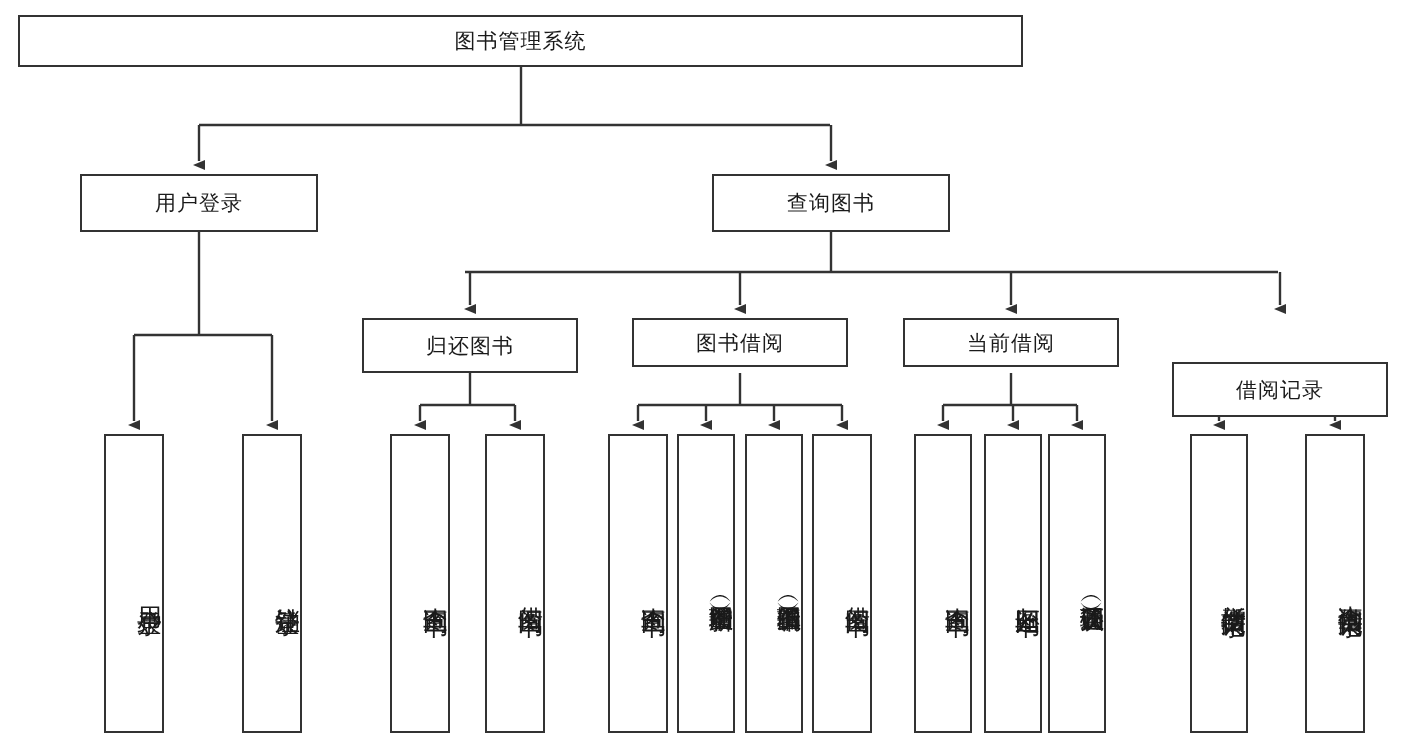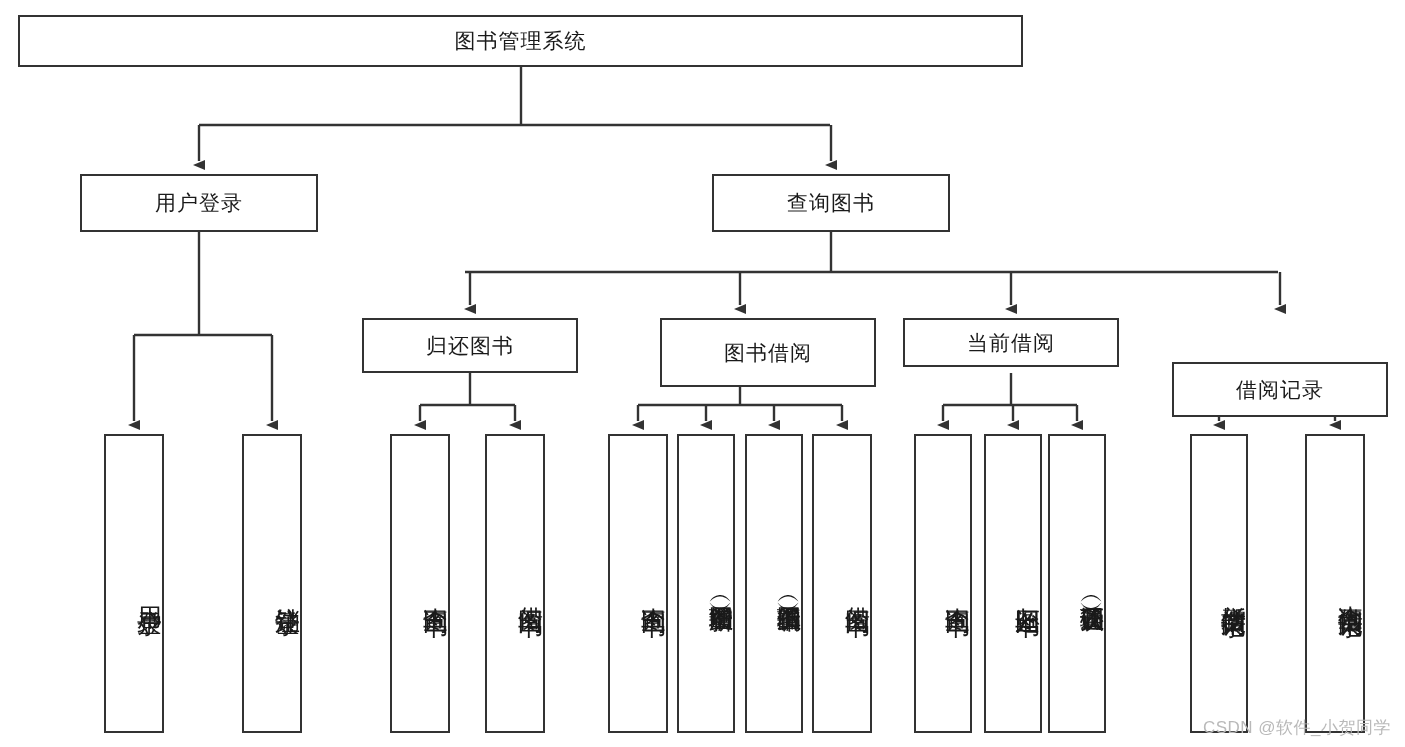--- a/index.html
+++ b/index.html
@@ -121,21 +121,21 @@
       </div>
       <div class="node node-h" style="left: 80px; top: 174px; width: 238px; height: 58px;">
         <span>用户登录</span>
       </div>
       <div class="node node-h" style="left: 712px; top: 174px; width: 238px; height: 58px;">
         <span>查询图书</span>
       </div>
       <div class="node node-h" style="left: 362px; top: 318px; width: 216px; height: 55px;">
         <span>归还图书</span>
       </div>
-      <div class="node node-h" style="left: 660px; top: 318px; width: 216px; height: 69px;">
+      <div class="node node-h" style="left: 632px; top: 318px; width: 216px; height: 49px;">
         <span>图书借阅</span>
       </div>
       <div class="node node-h" style="left: 903px; top: 318px; width: 216px; height: 49px;">
         <span>当前借阅</span>
       </div>
       <div class="node node-h" style="left: 1172px; top: 318px; width: 216px; height: 55px; margin-top: 44px;">
         <span>借阅记录</span>
       </div>
       <div class="node node-v" style="left: 104px; top: 434px; width: 60px; height: 299px;">
         <span>用户登录</span>
@@ -171,14 +171,13 @@
         <span>确认归还（管理员）</span>
       </div>
       <div class="node node-v" style="left: 1190px; top: 434px; width: 58px; height: 299px;">
         <span>新增借阅记录</span>
       </div>
       <div class="node node-v" style="left: 1305px; top: 434px; width: 60px; height: 299px;">
         <span>查询借阅记录</span>
       </div>
     </div>
 
-  <div class="watermark">CSDN @软件_小贺同学</div>
 </div>
 
 </body></html>

